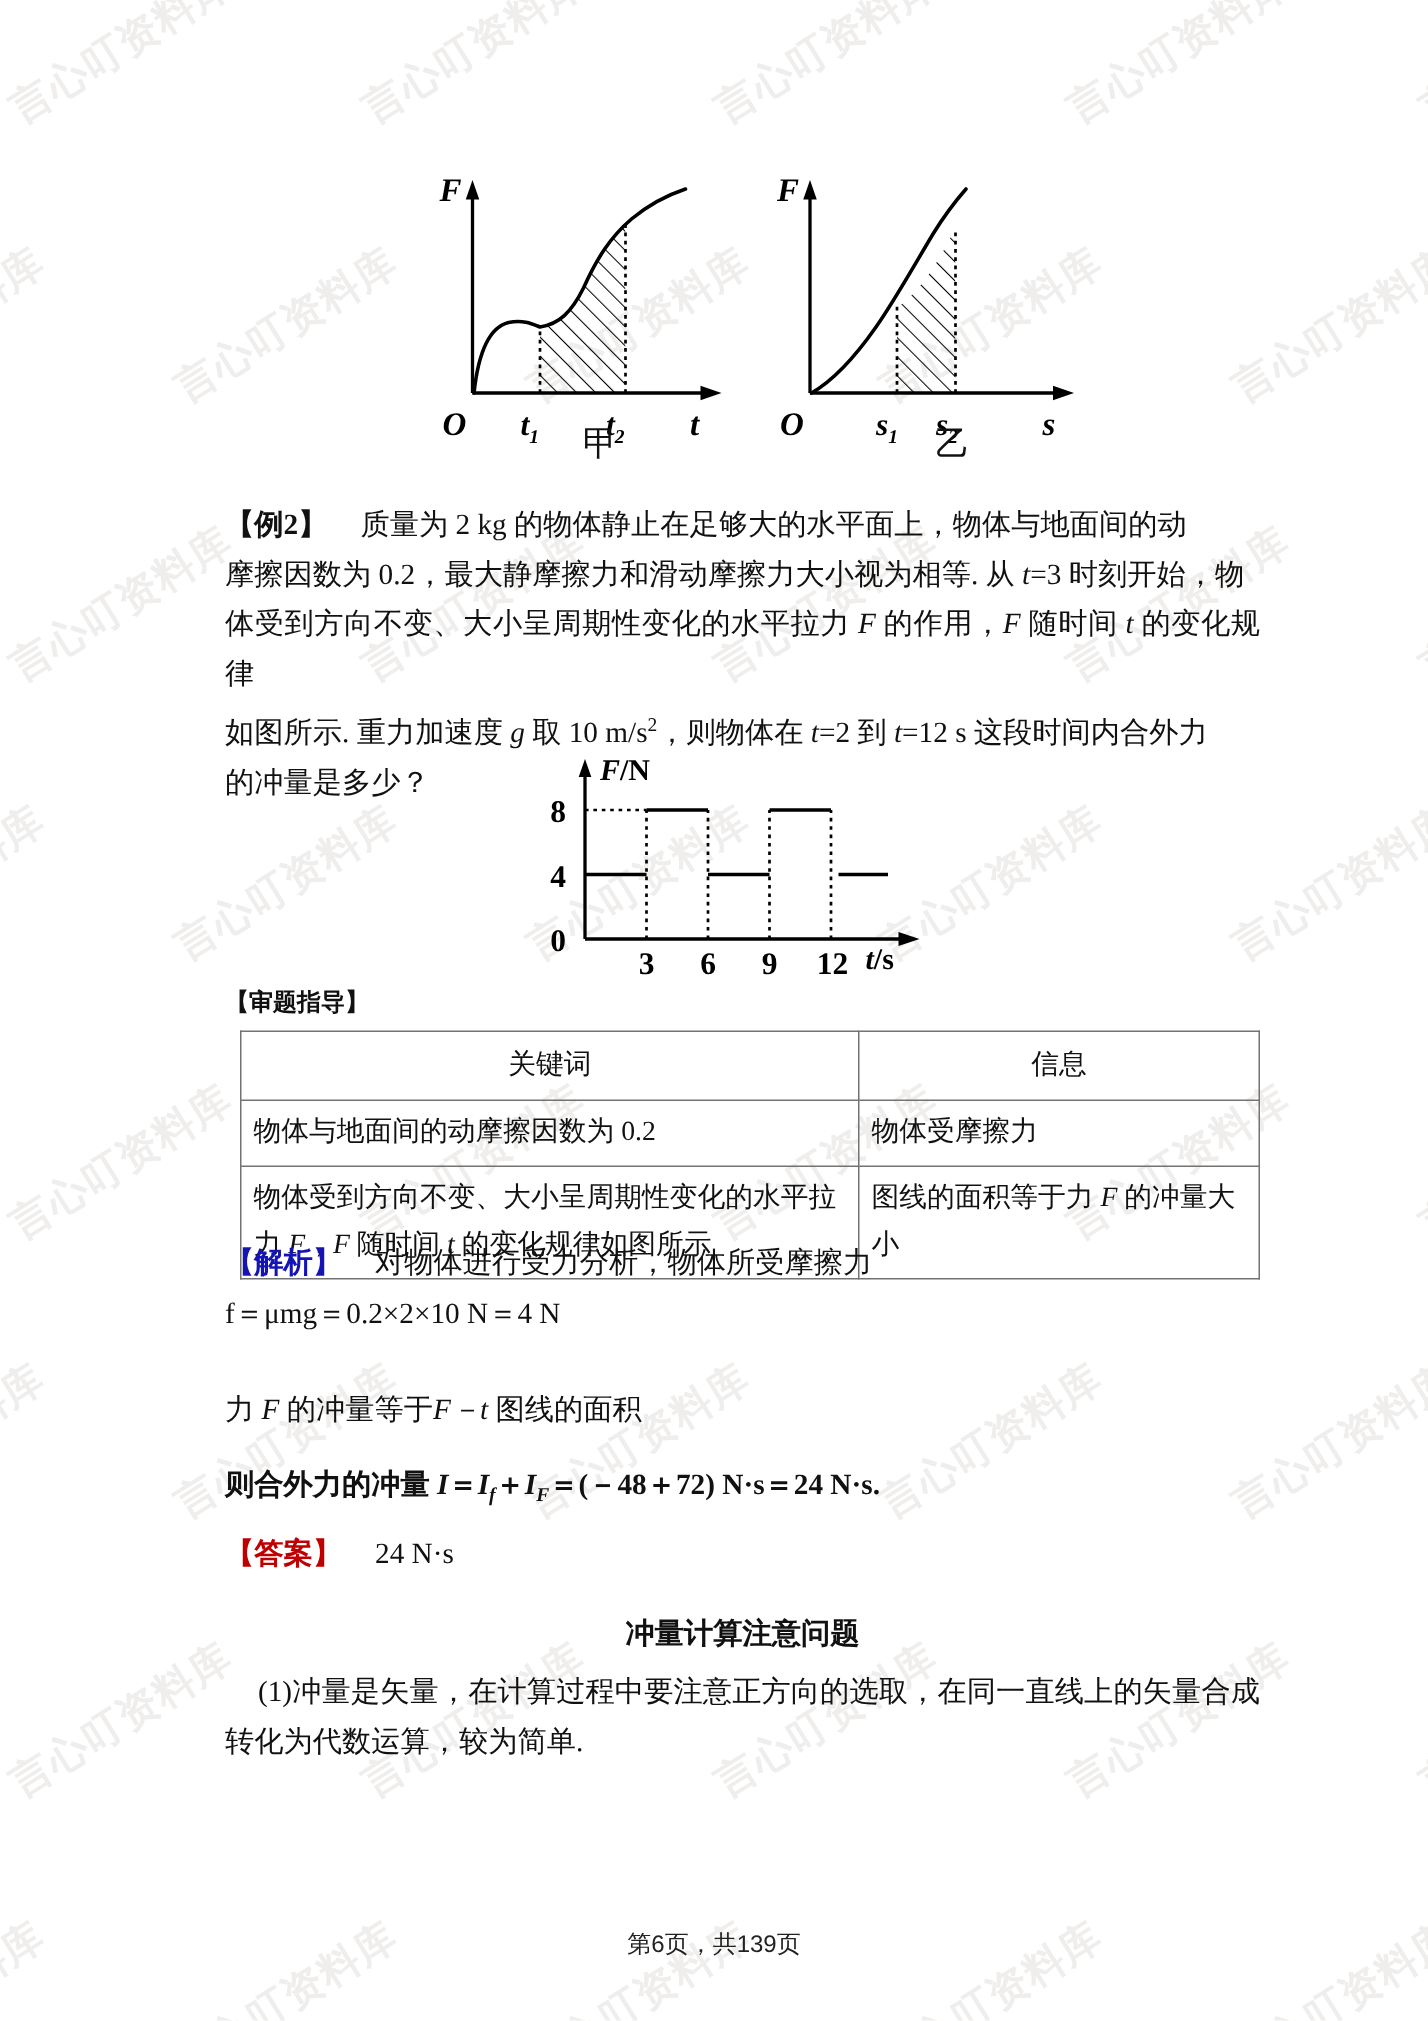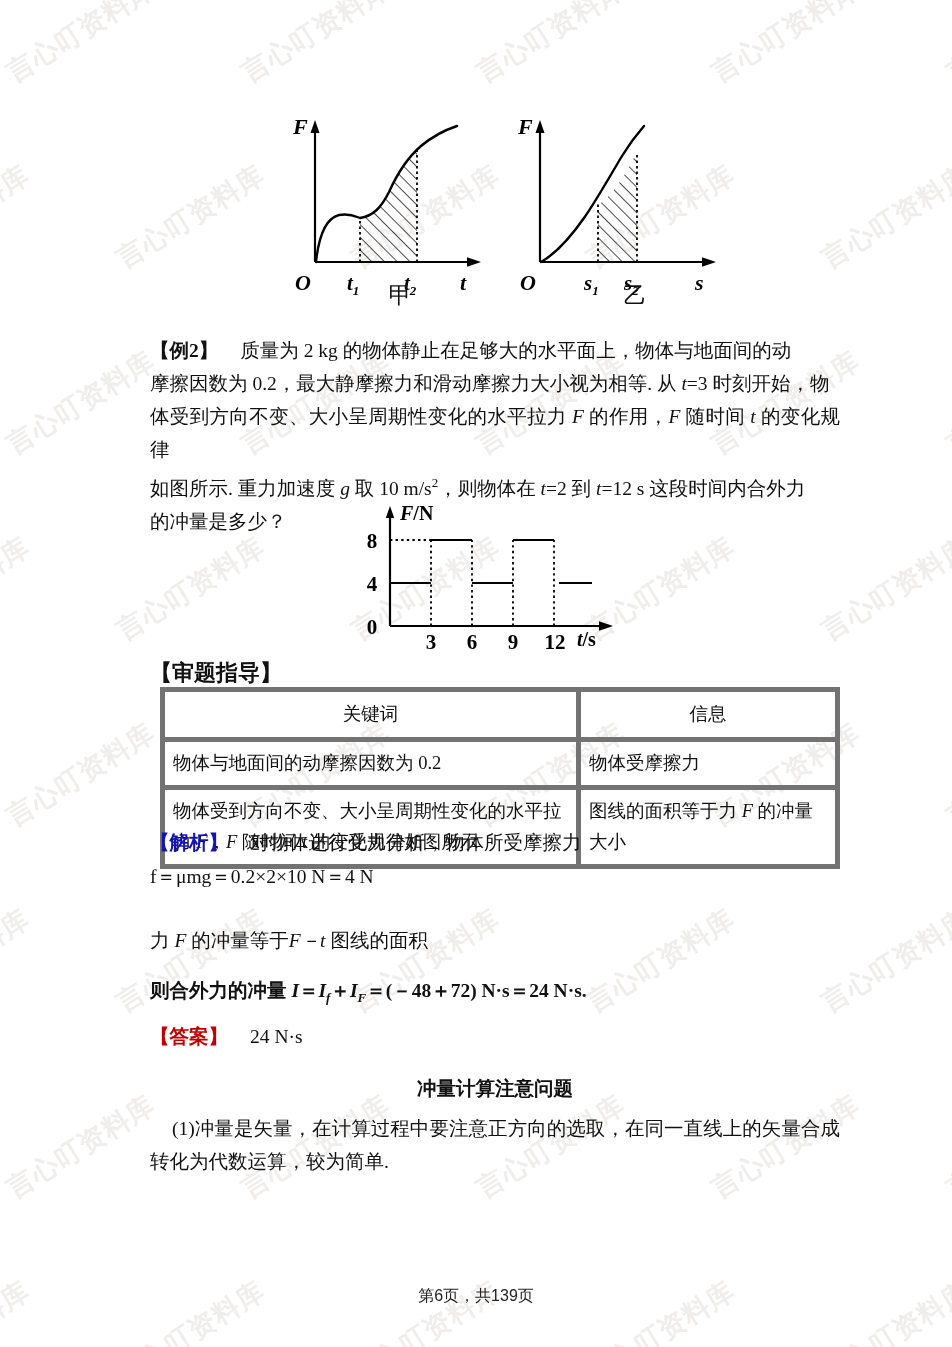--- a/index.html
+++ b/index.html
@@ -96,37 +96,37 @@
     top: 494px;
     width: 290px;
     height: 160px;
     text-align: center;
   }
 
   
   .heading-bracket {
     position: absolute;
     left: 150px;
-    font-size: 22px;
+    font-size: 16px;
     font-weight: bold;
     color: #111;
   }
 
   
   #guide-table {
     position: absolute;
     left: 160px;
     top: 687px;
     width: 680px;
     border-collapse: collapse;
     font-size: 18.5px;
     color: #111;
   }
   #guide-table td, #guide-table th {
-    border: 5px solid #737373;
+    border: 1px solid #737373;
     padding: 6px 8px;
     vertical-align: top;
     font-weight: normal;
     font-family: Liberation Serif, serif;
   }
   #guide-table .th-cell {
     text-align: center;
     padding: 7px 8px;
   }
   #guide-table .col-key { width: 395px; line-height: 31px; }

